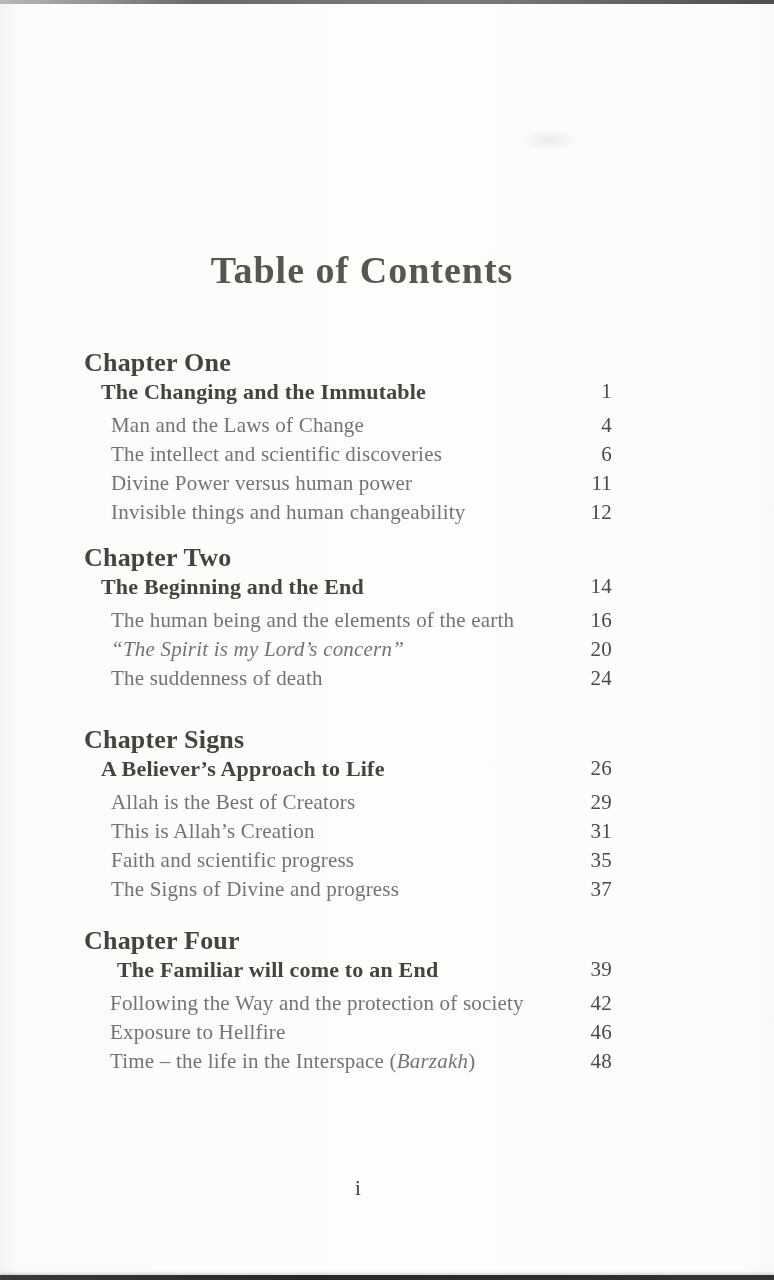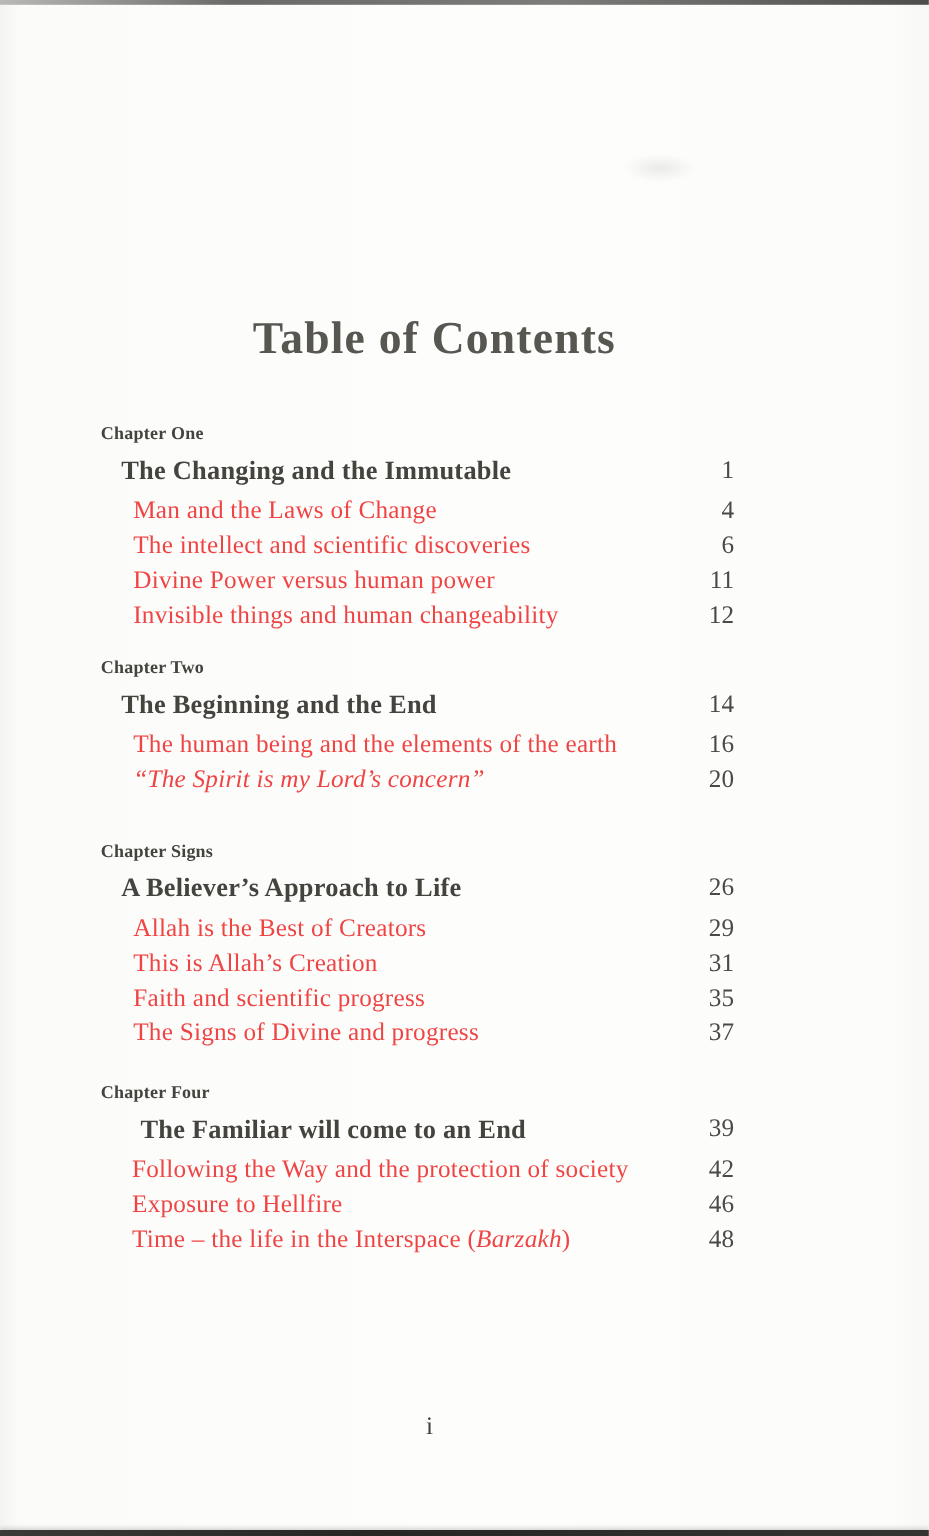--- a/index.html
+++ b/index.html
@@ -24,21 +24,21 @@
   }
   .edge-bottom {
     position: absolute;
     bottom: 0; left: 0; right: 0;
     height: 5px;
     background: linear-gradient(90deg, #3a3a38, #262624 40%, #343432);
     box-shadow: 0 -2px 3px rgba(120,120,115,0.25);
   }
   .page-title {
     position: absolute;
-    top: 260px;
+    top: 248px;
     left: 84px;
     width: 556px;
     margin: 0;
     text-align: center;
     font-size: 38px;
     font-weight: bold;
     letter-spacing: 1px;
     color: #585651;
   }
   .toc {
@@ -49,21 +49,21 @@
     font-size: 21px;
     line-height: 29px;
     letter-spacing: 0.2px;
   }
   .chapter { margin: 0; }
   .chapter.c2 { margin-top: 16px; }
   .chapter.c3 { margin-top: 32px; }
   .chapter.c4 { margin-top: 22px; }
   .chap-heading {
     font-weight: bold;
-    font-size: 15px;
+    font-size: 26px;
     color: #44433e;
   }
   .title-row {
     display: flex;
     align-items: flex-end;
     font-weight: bold;
     font-size: 22px;
     color: #44433e;
     padding-left: 17px;
   }
@@ -73,21 +73,21 @@
     padding-left: 27px;
   }
   .c4 .items { padding-left: 26px; }
   .row {
     display: flex;
     align-items: baseline;
   }
   .label {
     flex: 1;
     white-space: nowrap;
-    color: #ef4444;
+    color: #737373;
   }
   .title-row .label { color: #44433e; }
   .pagenum {
     margin-left: auto;
     min-width: 34px;
     text-align: right;
     padding-left: 8px;
     white-space: nowrap;
     font-weight: normal;
     font-size: 21px;
@@ -156,20 +156,24 @@
     </div>
     <div class="items">
       <div class="row">
         <span class="label">The human being and the elements of the earth</span>
         <span class="pagenum">16</span>
       </div>
       <div class="row">
         <span class="label italic">“The Spirit is my Lord’s concern”</span>
         <span class="pagenum">20</span>
       </div>
+      <div class="row">
+        <span class="label">The suddenness of death</span>
+        <span class="pagenum">24</span>
+      </div>
     </div>
   </div>
 
   <div class="chapter c3">
     <div class="chap-heading">Chapter Signs</div>
     <div class="title-row">
       <span class="label">A Believer’s Approach to Life</span>
       <span class="pagenum">26</span>
     </div>
     <div class="items">

